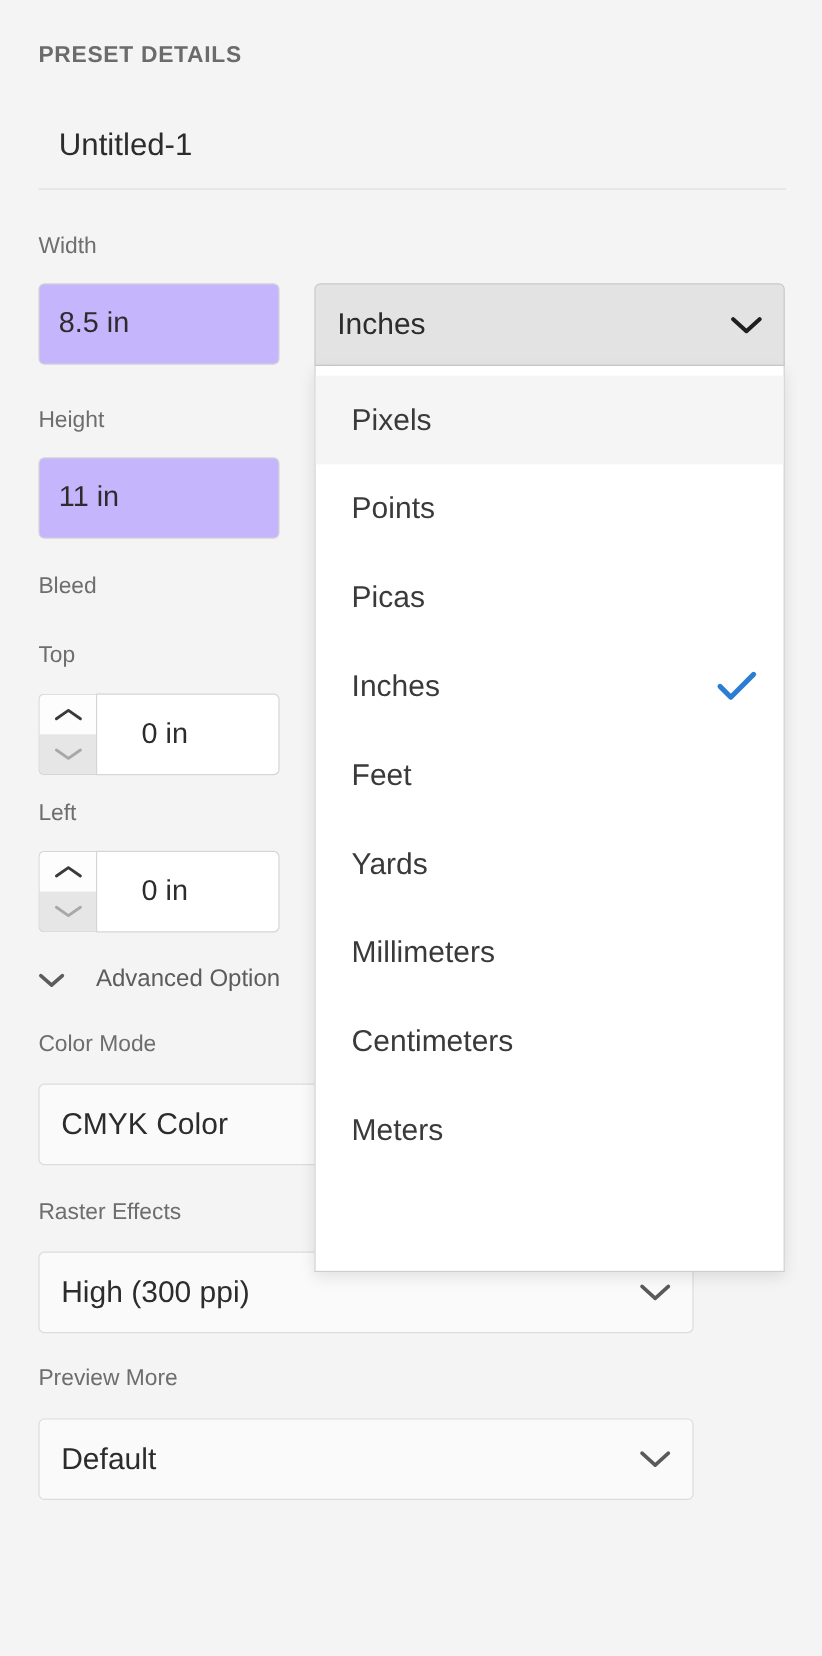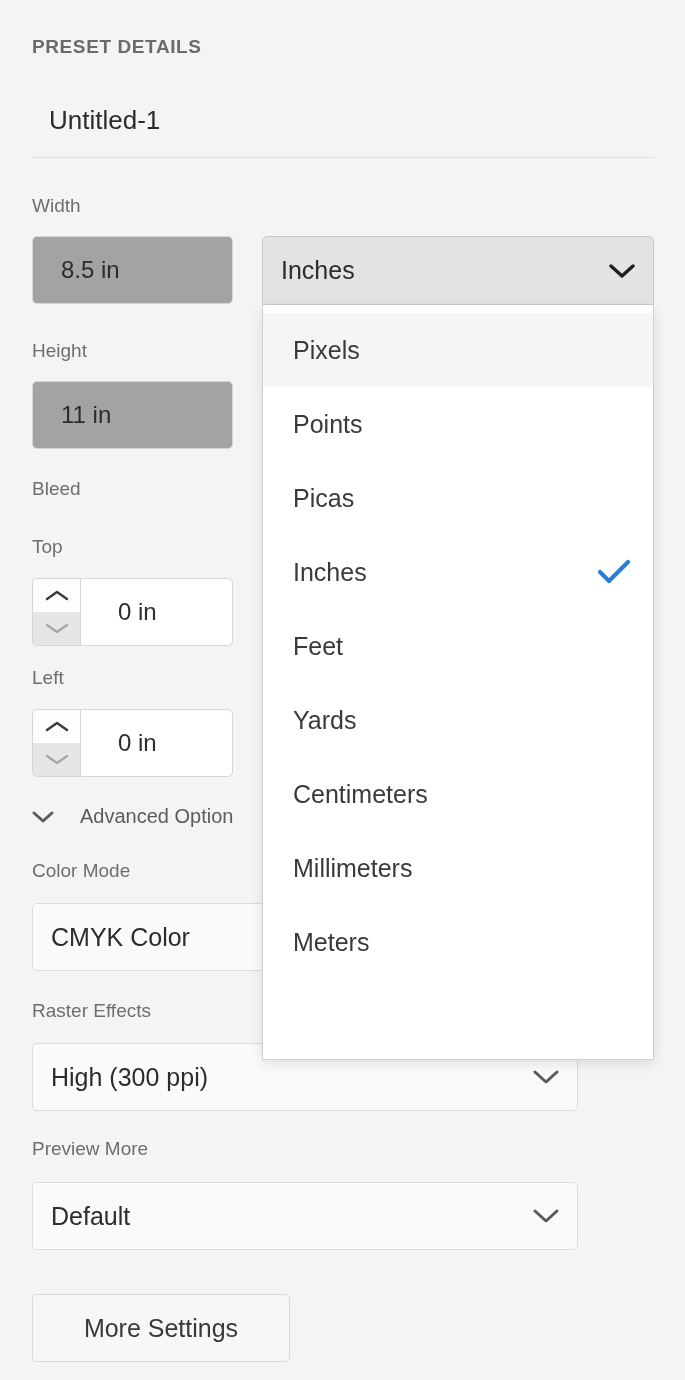--- a/index.html
+++ b/index.html
@@ -64,27 +64,27 @@
   .field-label {
     position: absolute;
     font-size: 19px;
     color: #6e6e6e;
     white-space: nowrap;
   }
 
   
   .text-input {
     position: absolute;
-    background: #a3a3a3;
+    background: #c4b5fd;
     border: 1px solid #d6d6d6;
     border-radius: 5px;
     font-family: inherit;
     font-size: 24px;
     color: #2c2c2c;
-    padding: 0 28px;
+    padding: 0 16px;
     outline: none;
   }
 
   
   .combo {
     position: absolute;
     background: #fafafa;
     border: 1px solid #dcdcdc;
     border-radius: 5px;
     display: flex;
@@ -318,23 +318,20 @@
 
   <div class="combo" style="left:32px; top:1182px; width:546px; height:68px;">
     <span class="combo-value">Default</span>
     <span class="chev">
       <svg width="26" height="16" viewBox="0 0 26 16">
         <path d="M2 3 L13 13 L24 3" fill="none" stroke="#5a5a5a" stroke-width="3" stroke-linecap="round" stroke-linejoin="round"></path>
       </svg>
     </span>
   </div>
 
-  <div class="btn" style="left:32px; top:1294px; width:258px; height:68px;">
-    <span>More Settings</span>
-  </div>
 
   <div class="dropdown" id="unit-dropdown">
       <div class="dd-item hover">
         <span class="dd-label">Pixels</span>
       </div>
       <div class="dd-item">
         <span class="dd-label">Points</span>
       </div>
       <div class="dd-item">
         <span class="dd-label">Picas</span>
@@ -347,23 +344,23 @@
           </svg>
         </span>
       </div>
       <div class="dd-item">
         <span class="dd-label">Feet</span>
       </div>
       <div class="dd-item">
         <span class="dd-label">Yards</span>
       </div>
       <div class="dd-item">
+        <span class="dd-label">Millimeters</span>
+      </div>
+      <div class="dd-item">
         <span class="dd-label">Centimeters</span>
       </div>
       <div class="dd-item">
-        <span class="dd-label">Millimeters</span>
-      </div>
-      <div class="dd-item">
         <span class="dd-label">Meters</span>
       </div>
     </div>
 
 </div>
 
 </body></html>

